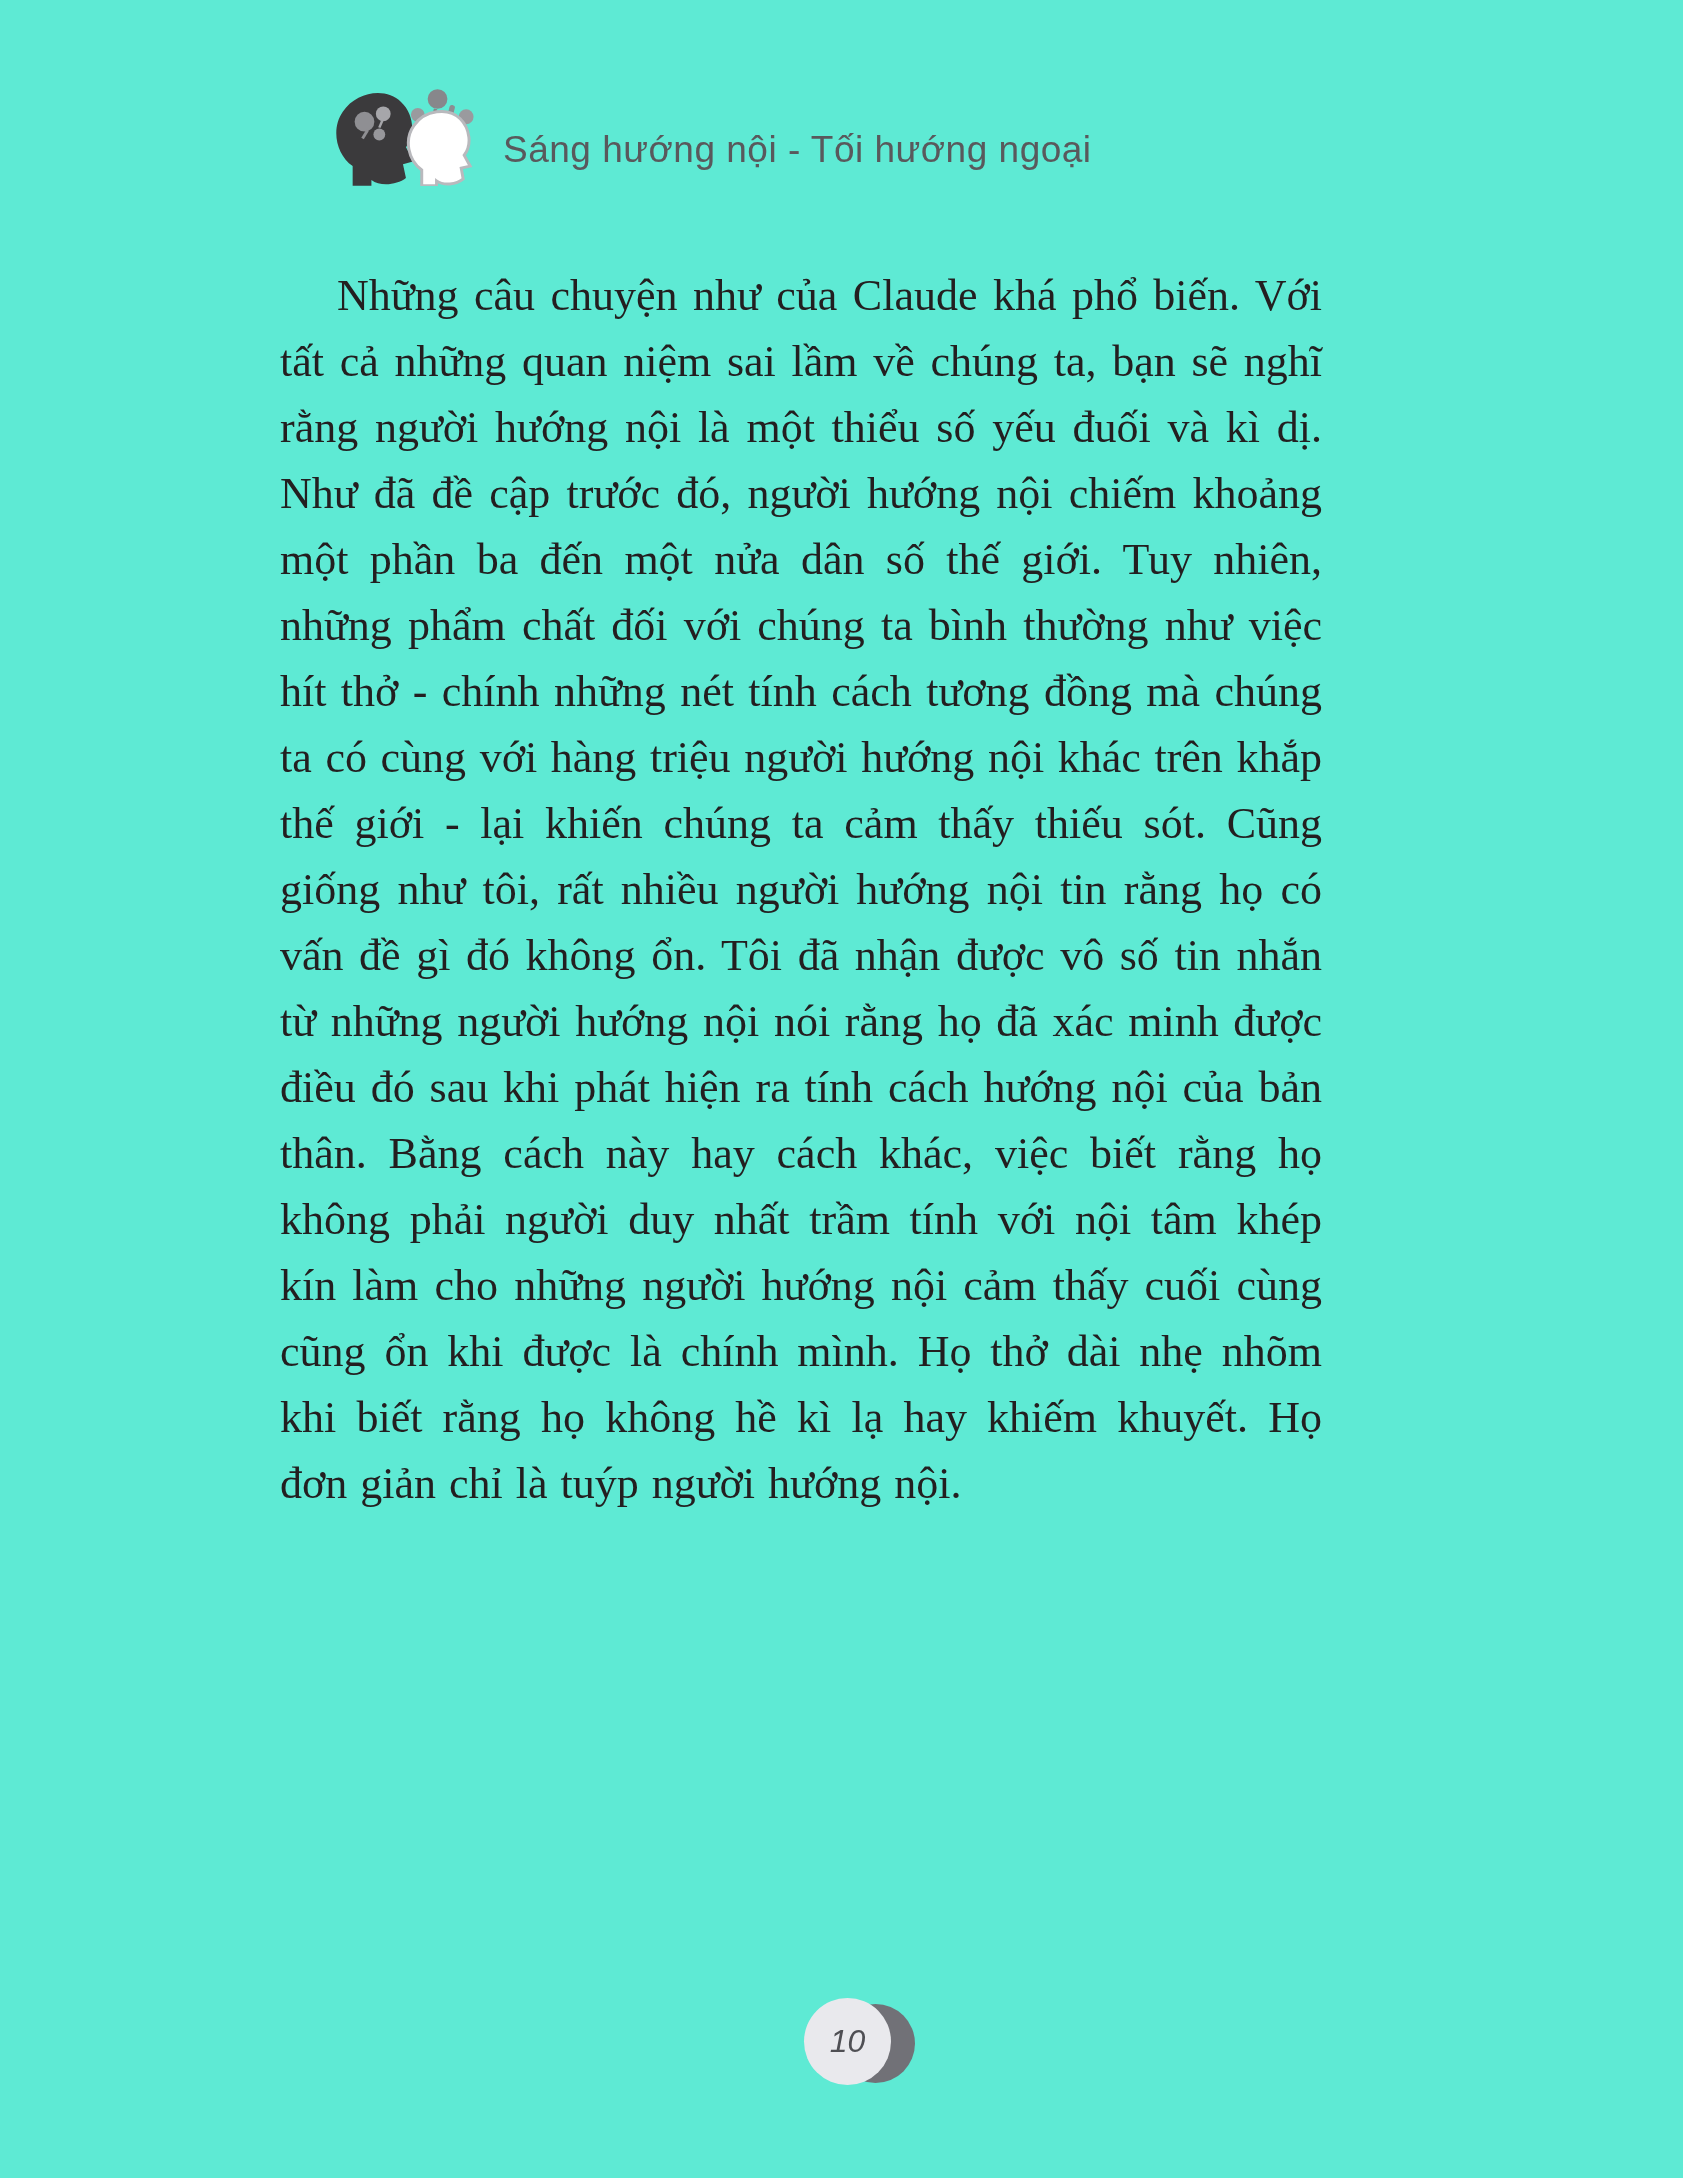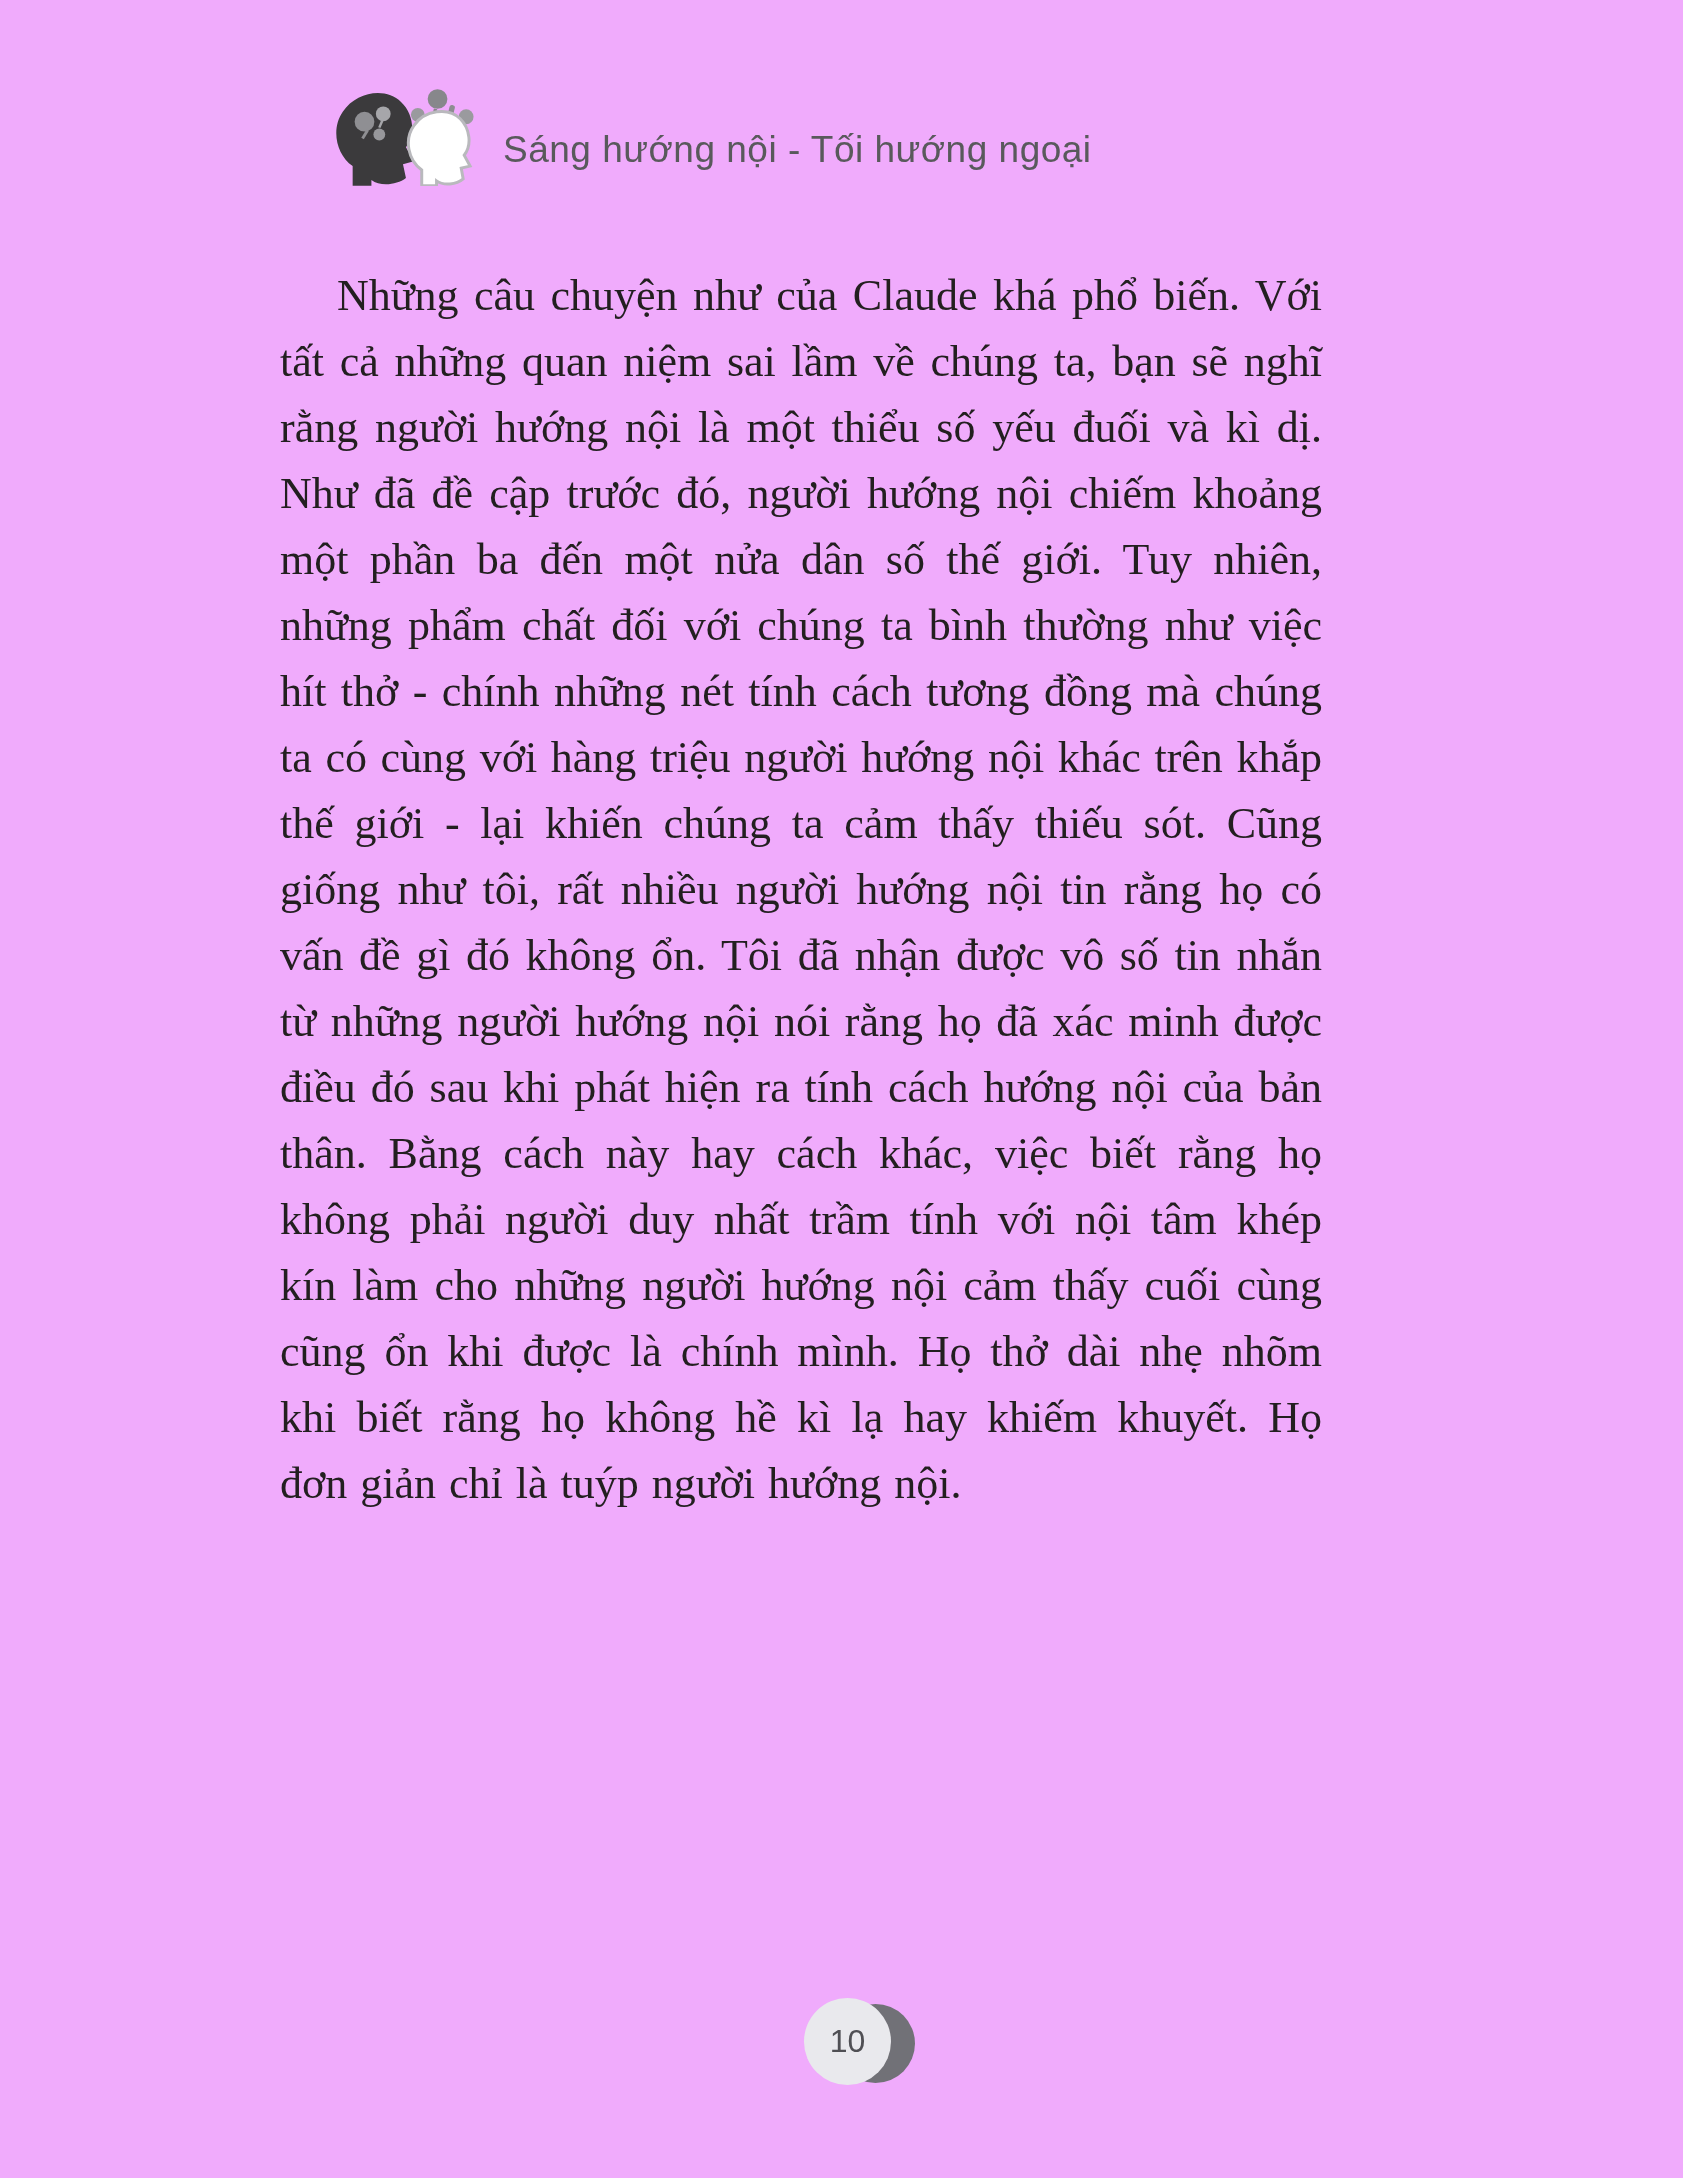--- a/index.html
+++ b/index.html
@@ -2,21 +2,21 @@
 <html><head>
 <meta charset="utf-8">
 <style>
   * { margin: 0; padding: 0; box-sizing: border-box; }
   html, body { background: #ffffff; }
   body { width: 1683px; height: 2178px; position: relative; overflow: hidden; }
 
   .page {
     position: absolute;
     inset: 0;
-    background: #f0abfc;
+    background: #5eead4;
     font-family: "Liberation Serif", serif;
     color: #262223;
   }
 
   
   .running-header {
     position: absolute;
     top: 87px;
     left: 327px;
     display: flex;
@@ -80,20 +80,21 @@
     position: absolute;
     left: 0;
     top: 0;
     width: 87px;
     height: 87px;
     border-radius: 50%;
     background: #e9e9ed;
     display: flex;
     align-items: center;
     justify-content: center;
+    font-style: italic;
   }
   .badge-number {
     font-family: "Liberation Sans", sans-serif;
     font-size: 32px;
     color: #4f4f54;
   }
 </style>
 </head>
 <body>
 

